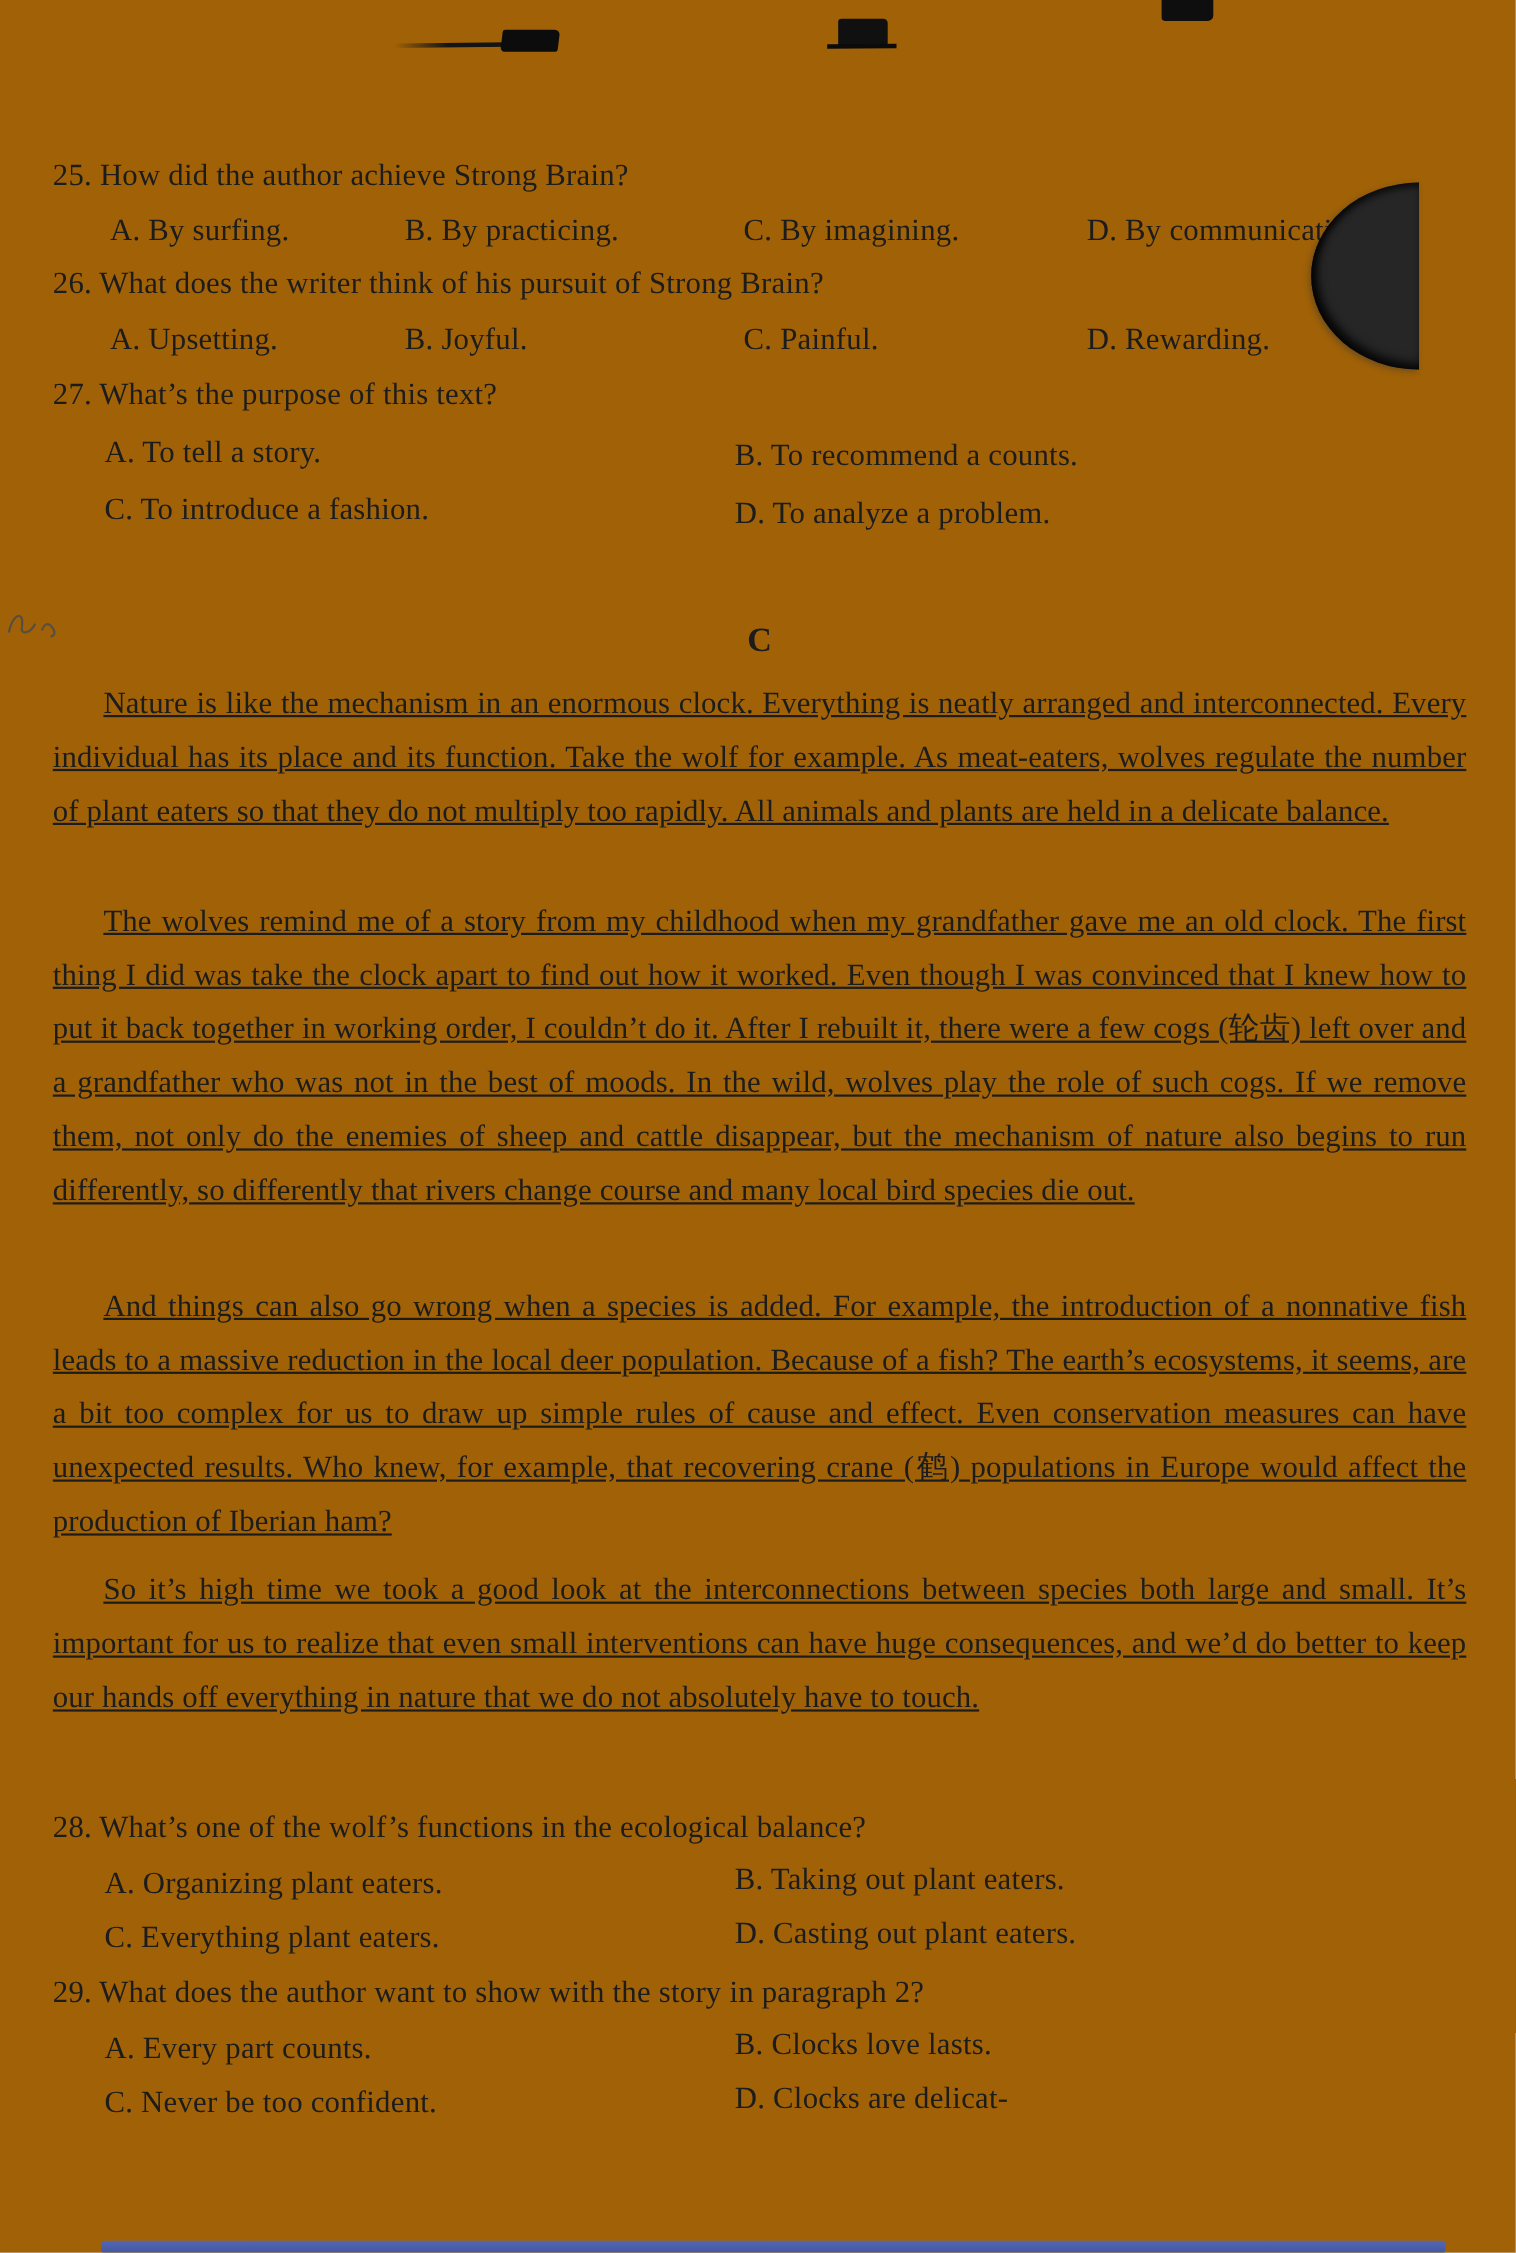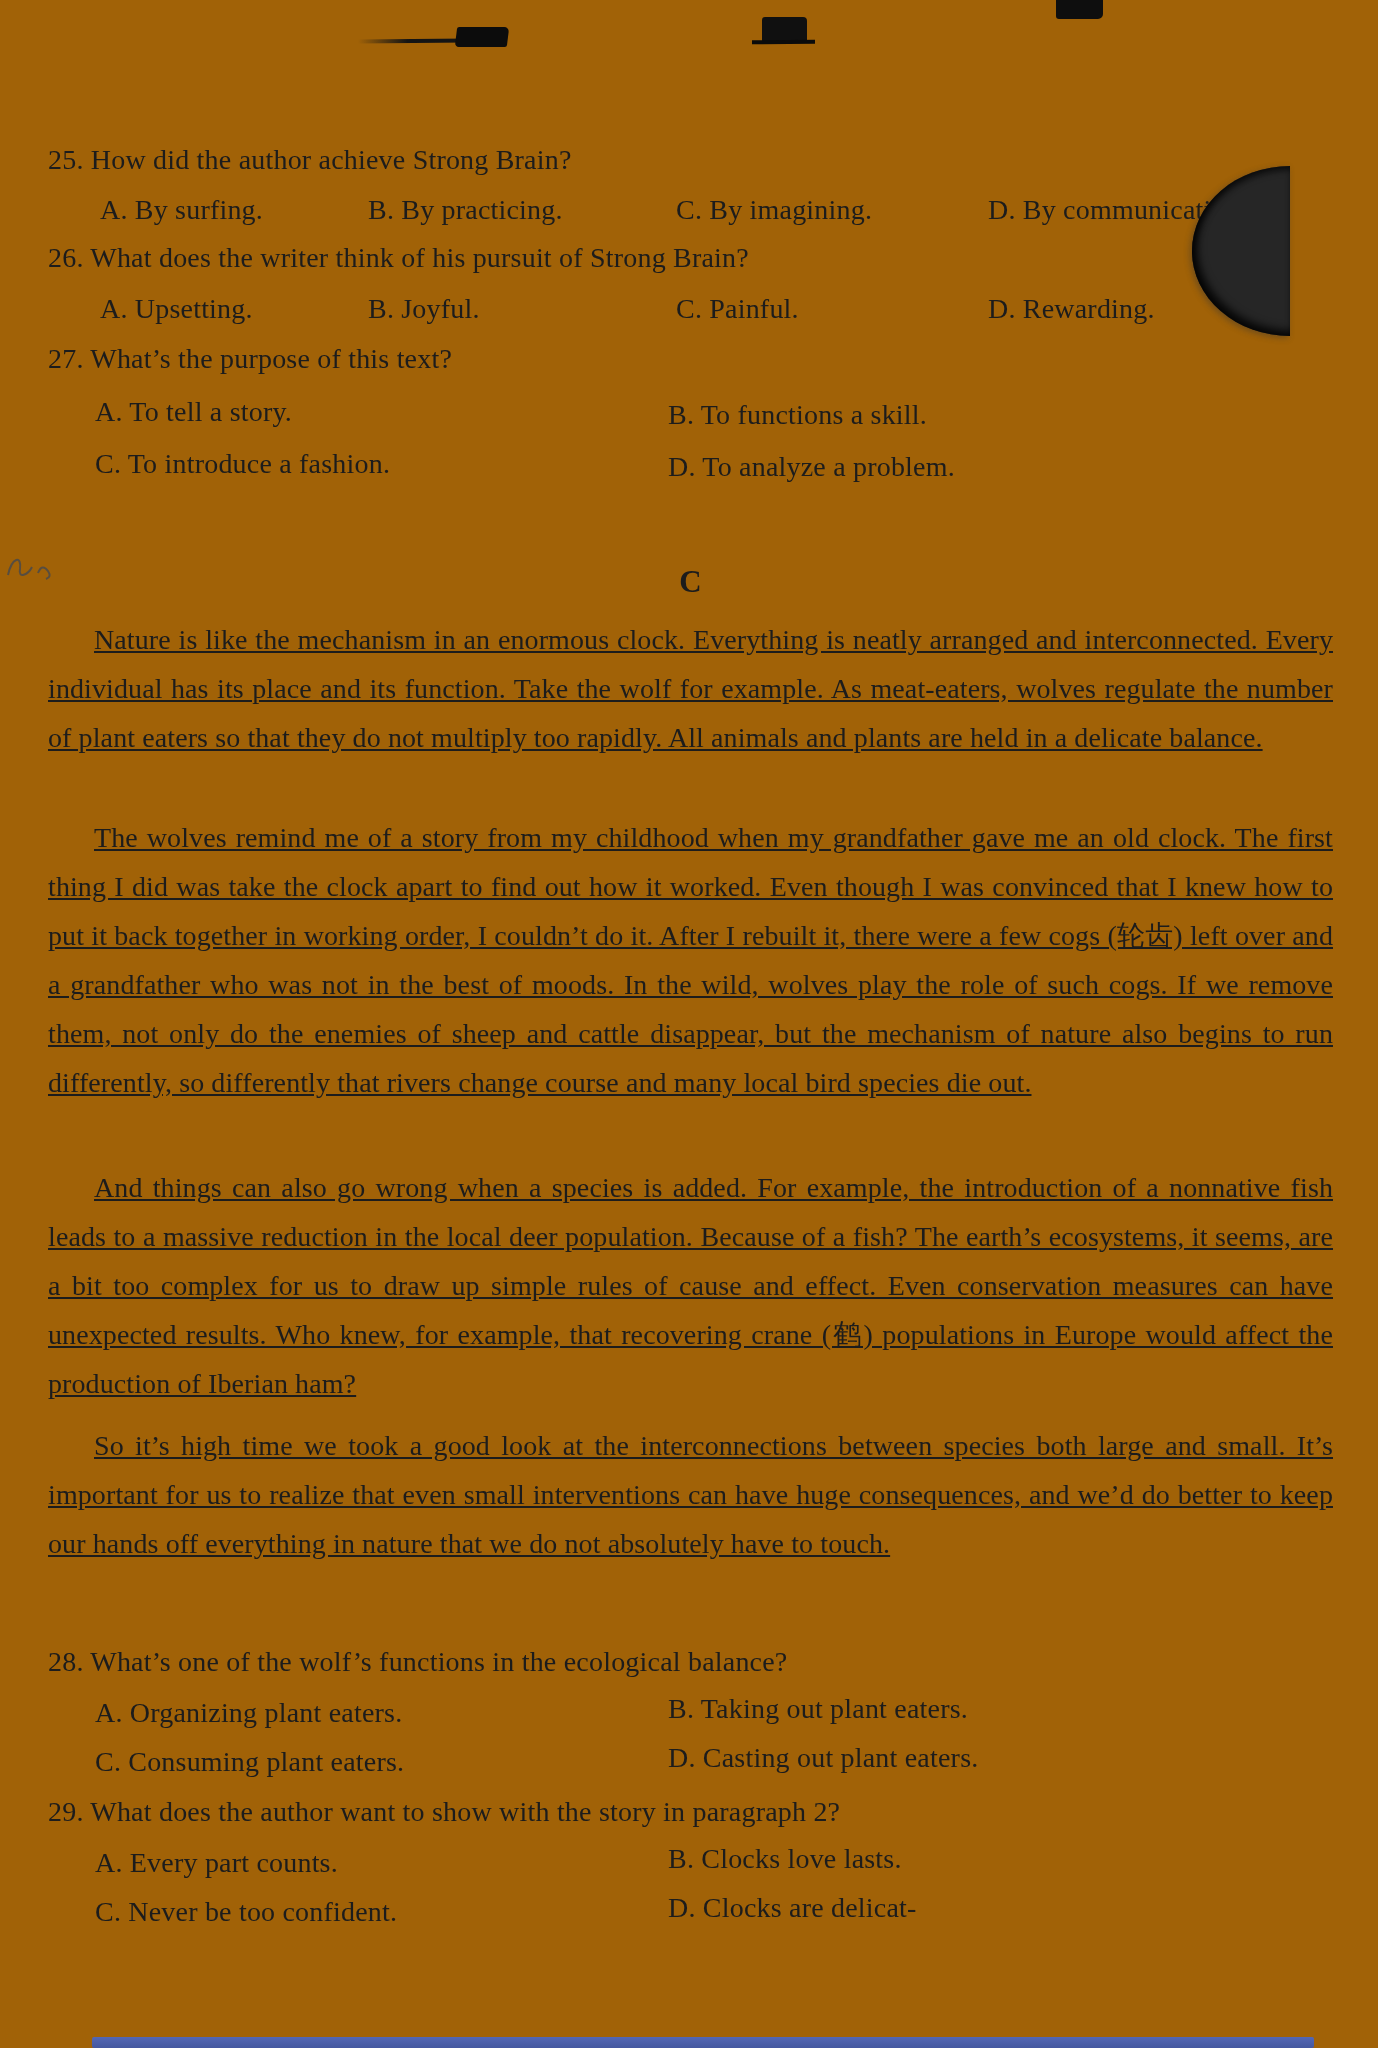--- a/index.html
+++ b/index.html
@@ -91,40 +91,40 @@
   <div class="opt" style="left:988px;top:193px">D. By communicating</div>
 
   <div class="stem" style="top:241px">26. What does the writer think of his pursuit of Strong Brain?</div>
   <div class="opt" style="left:100px;top:292px">A. Upsetting.</div>
   <div class="opt" style="left:368px;top:292px">B. Joyful.</div>
   <div class="opt" style="left:676px;top:292px">C. Painful.</div>
   <div class="opt" style="left:988px;top:292px">D. Rewarding.</div>
 
   <div class="stem" style="top:342px">27. What’s the purpose of this text?</div>
   <div class="opt" style="left:95px;top:395px">A. To tell a story.</div>
-  <div class="opt" style="left:668px;top:398px">B. To functions a skill.</div>
+  <div class="opt" style="left:668px;top:398px">B. To recommend a counts.</div>
   <div class="opt" style="left:95px;top:447px">C. To introduce a fashion.</div>
   <div class="opt" style="left:668px;top:450px">D. To analyze a problem.</div>
 
   <div class="heading" style="top:565px">C</div>
 
   <svg class="art margin-scribble" width="64" height="40" viewBox="0 0 64 40">
     <path d="M6 30 C10 12, 20 10, 18 24 C16 34, 26 30, 30 22" stroke="#4a4a4a" stroke-width="2" fill="none" opacity="0.85"></path>
     <path d="M36 28 q4 -10 10 -2 q4 6 -2 8" stroke="#4a4a4a" stroke-width="2" fill="none" opacity="0.85"></path>
   </svg>
 
   <div class="para" style="top:615px">Nature is like the mechanism in an enormous clock. Everything is neatly arranged and interconnected. Every individual has its place and its function. Take the wolf for example. As meat-eaters, wolves regulate the number of plant eaters so that they do not multiply too rapidly. All animals and plants are held in a delicate balance.</div>
   <div class="para" style="top:813px">The wolves remind me of a story from my childhood when my grandfather gave me an old clock. The first thing I did was take the clock apart to find out how it worked. Even though I was convinced that I knew how to put it back together in working order, I couldn’t do it. After I rebuilt it, there were a few cogs (轮齿) left over and a grandfather who was not in the best of moods. In the wild, wolves play the role of such cogs. If we remove them, not only do the enemies of sheep and cattle disappear, but the mechanism of nature also begins to run differently, so differently that rivers change course and many local bird species die out.</div>
   <div class="para" style="top:1163px">And things can also go wrong when a species is added. For example, the introduction of a nonnative fish leads to a massive reduction in the local deer population. Because of a fish? The earth’s ecosystems, it seems, are a bit too complex for us to draw up simple rules of cause and effect. Even conservation measures can have unexpected results. Who knew, for example, that recovering crane (鹤) populations in Europe would affect the production of Iberian ham?</div>
   <div class="para" style="top:1421px">So it’s high time we took a good look at the interconnections between species both large and small. It’s important for us to realize that even small interventions can have huge consequences, and we’d do better to keep our hands off everything in nature that we do not absolutely have to touch.</div>
 
   <div class="stem" style="top:1645px">28. What’s one of the wolf’s functions in the ecological balance?</div>
   <div class="opt" style="left:95px;top:1696px">A. Organizing plant eaters.</div>
   <div class="opt" style="left:668px;top:1692px">B. Taking out plant eaters.</div>
-  <div class="opt" style="left:95px;top:1745px">C. Consuming plant eaters.</div>
+  <div class="opt" style="left:95px;top:1745px">C. Everything plant eaters.</div>
   <div class="opt" style="left:668px;top:1741px">D. Casting out plant eaters.</div>
 
   <div class="stem" style="top:1795px">29. What does the author want to show with the story in paragraph 2?</div>
   <div class="opt" style="left:95px;top:1846px">A. Every part counts.</div>
   <div class="opt" style="left:668px;top:1842px">B. Clocks love lasts.</div>
   <div class="opt" style="left:95px;top:1895px">C. Never be too confident.</div>
   <div class="opt" style="left:668px;top:1891px">D. Clocks are delicat-</div>
 
   <div class="art half-disc"></div>
 

